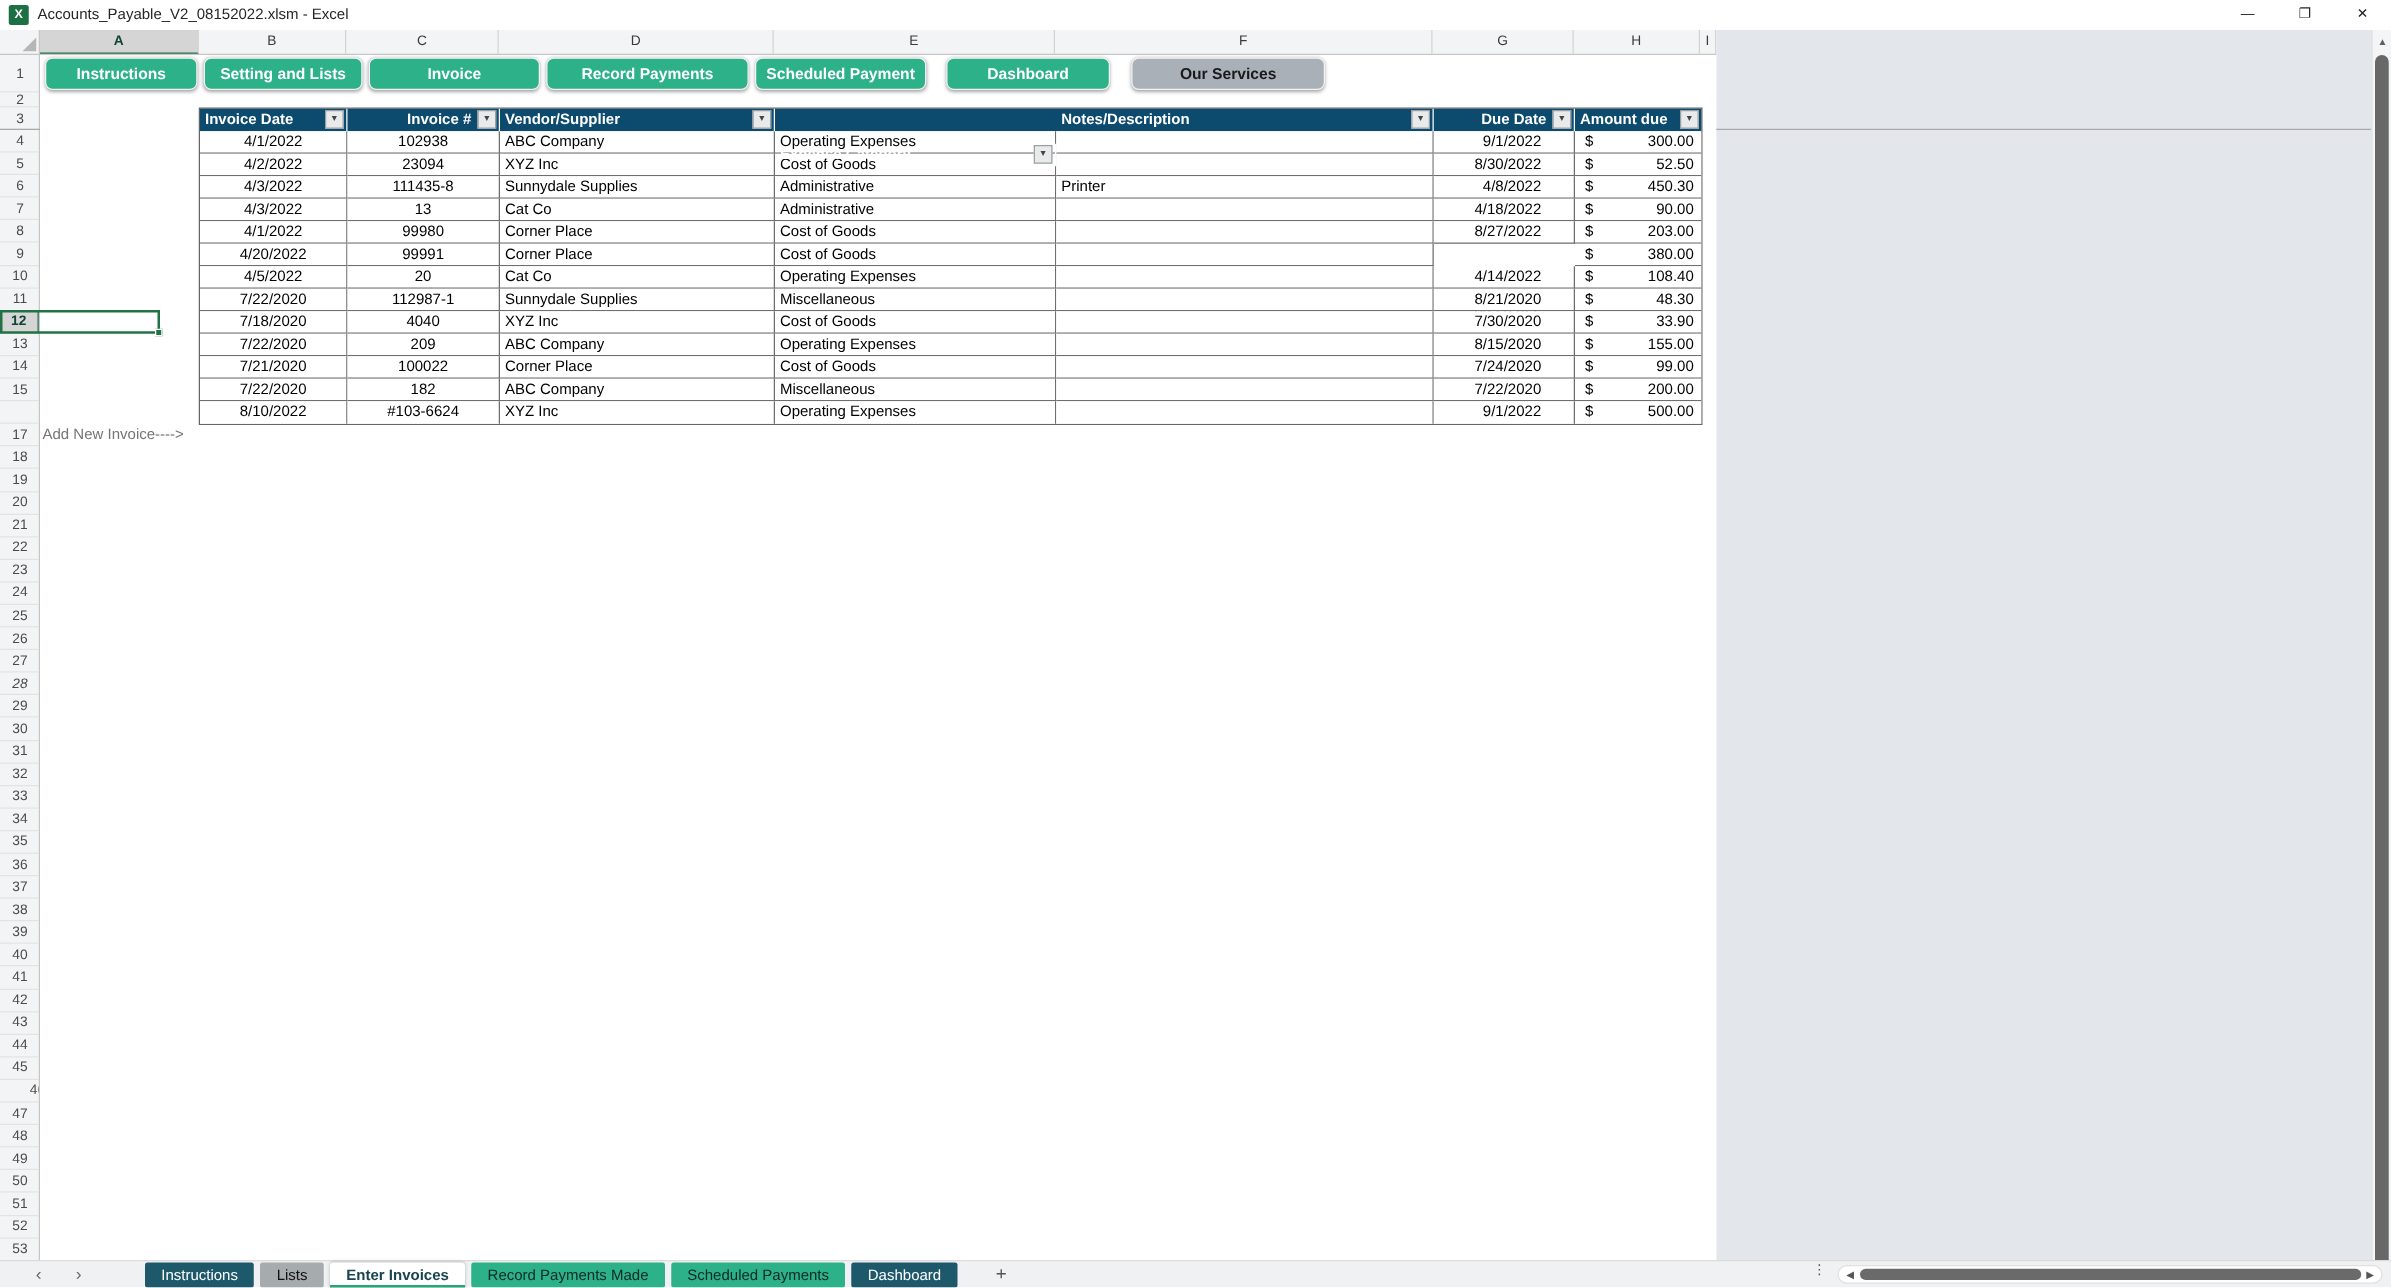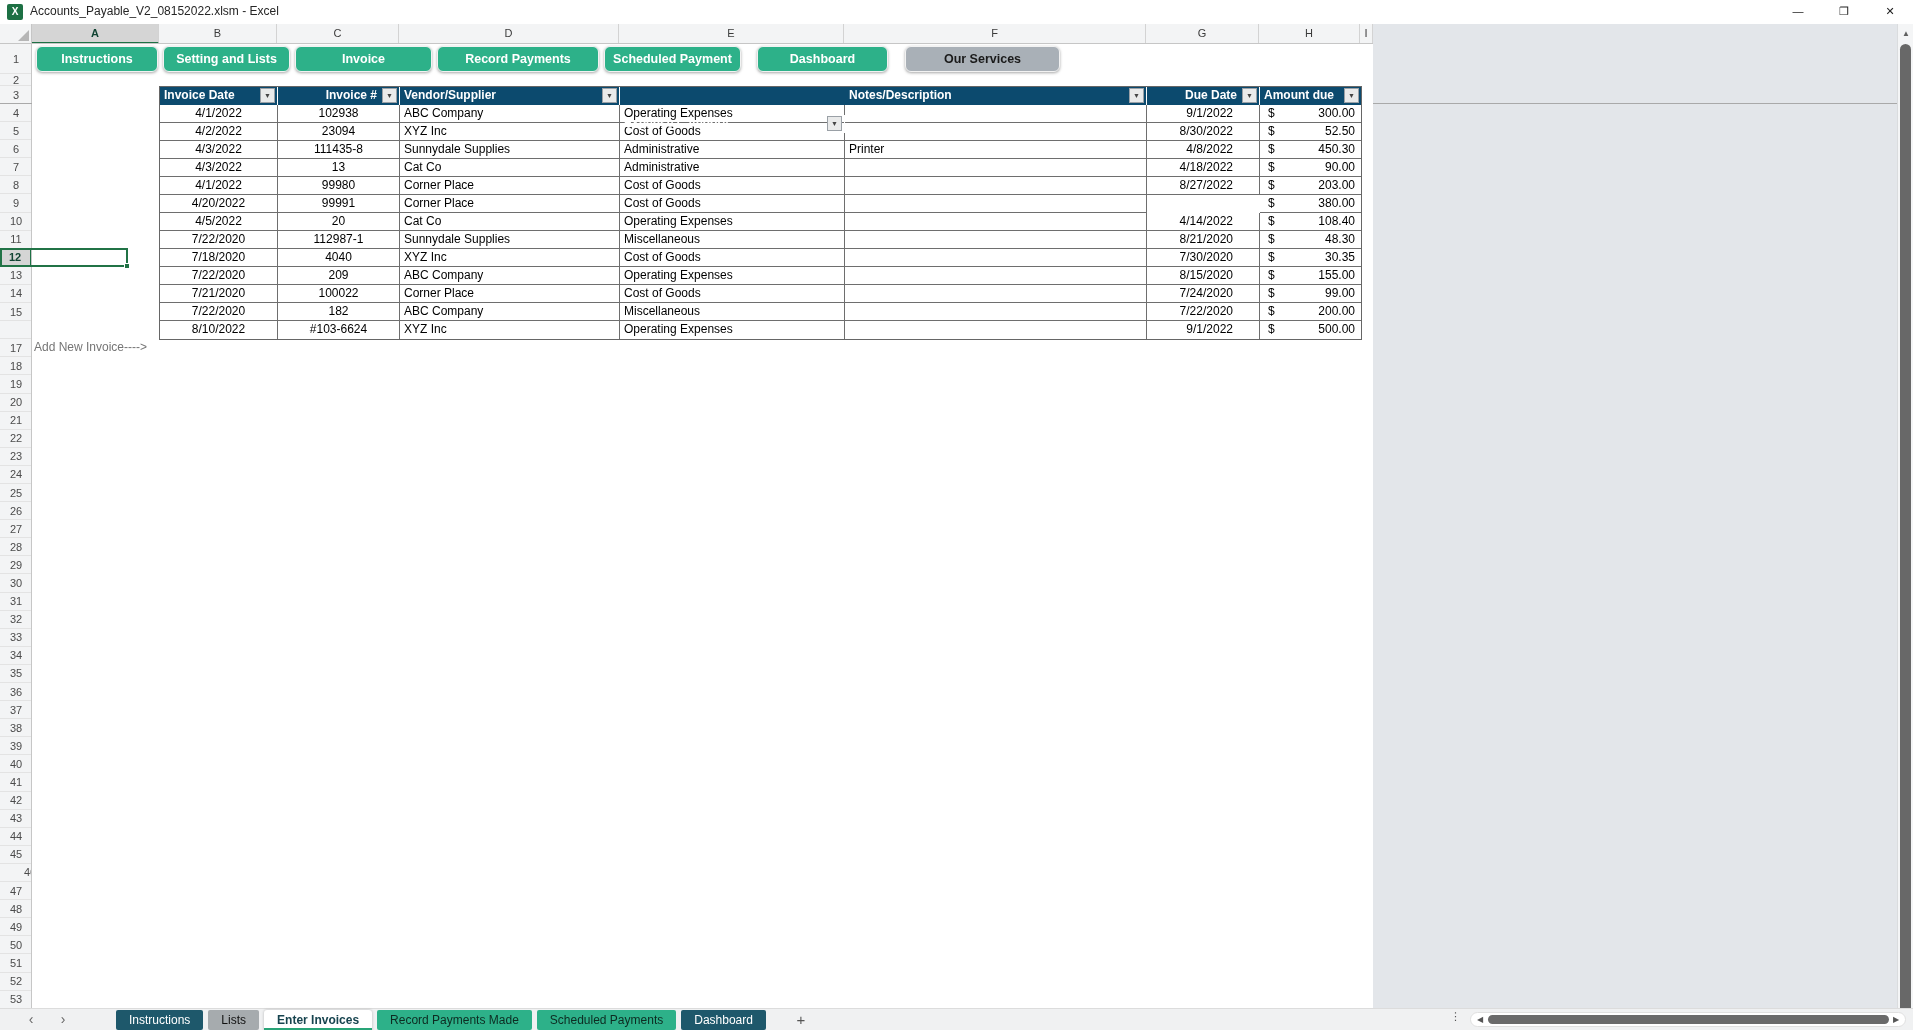--- a/index.html
+++ b/index.html
@@ -145,21 +145,21 @@
       <div class="row-h" style="height: 18.1px;">18</div>
       <div class="row-h" style="height: 18.1px;">19</div>
       <div class="row-h" style="height: 18.1px;">20</div>
       <div class="row-h" style="height: 18.1px;">21</div>
       <div class="row-h" style="height: 18.1px;">22</div>
       <div class="row-h" style="height: 18.1px;">23</div>
       <div class="row-h" style="height: 18.1px;">24</div>
       <div class="row-h" style="height: 18.1px;">25</div>
       <div class="row-h" style="height: 18.1px;">26</div>
       <div class="row-h" style="height: 18.1px;">27</div>
-      <div class="row-h" style="height: 18.1px;">28</div>
+      <div class="row-h" style="height: 18.1px; font-style: italic;">28</div>
       <div class="row-h" style="height: 18.1px;">29</div>
       <div class="row-h" style="height: 18.1px; text-align: center;">30</div>
       <div class="row-h" style="height: 18.1px;">31</div>
       <div class="row-h" style="height: 18.1px;">32</div>
       <div class="row-h" style="height: 18.1px;">33</div>
       <div class="row-h" style="height: 18.1px;">34</div>
       <div class="row-h" style="height: 18.1px;">35</div>
       <div class="row-h" style="height: 18.1px;">36</div>
       <div class="row-h" style="height: 18.1px;">37</div>
       <div class="row-h" style="height: 18.1px;">38</div>
@@ -301,21 +301,21 @@
         </div>
         <div class="t-row">
           <div class="d-cell al-center" style="width: 118px;">7/18/2020</div>
           <div class="d-cell al-center" style="width: 122px;">4040</div>
           <div class="d-cell al-left" style="width: 220px;">XYZ Inc</div>
           <div class="d-cell al-left" style="width: 225px;">Cost of Goods</div>
           <div class="d-cell al-left" style="width: 302px;"></div>
           <div class="d-cell al-right" style="width: 113px;">7/30/2020</div>
           <div class="d-cell al-amt" style="width: 101px;">
             <span>$</span>
-            <span>30.35</span>
+            <span>33.90</span>
           </div>
         </div>
         <div class="t-row">
           <div class="d-cell al-center" style="width: 118px;">7/22/2020</div>
           <div class="d-cell al-center" style="width: 122px;">209</div>
           <div class="d-cell al-left" style="width: 220px;">ABC Company</div>
           <div class="d-cell al-left" style="width: 225px;">Operating Expenses</div>
           <div class="d-cell al-left" style="width: 302px;"></div>
           <div class="d-cell al-right" style="width: 113px;">8/15/2020</div>
           <div class="d-cell al-amt" style="width: 101px;">

